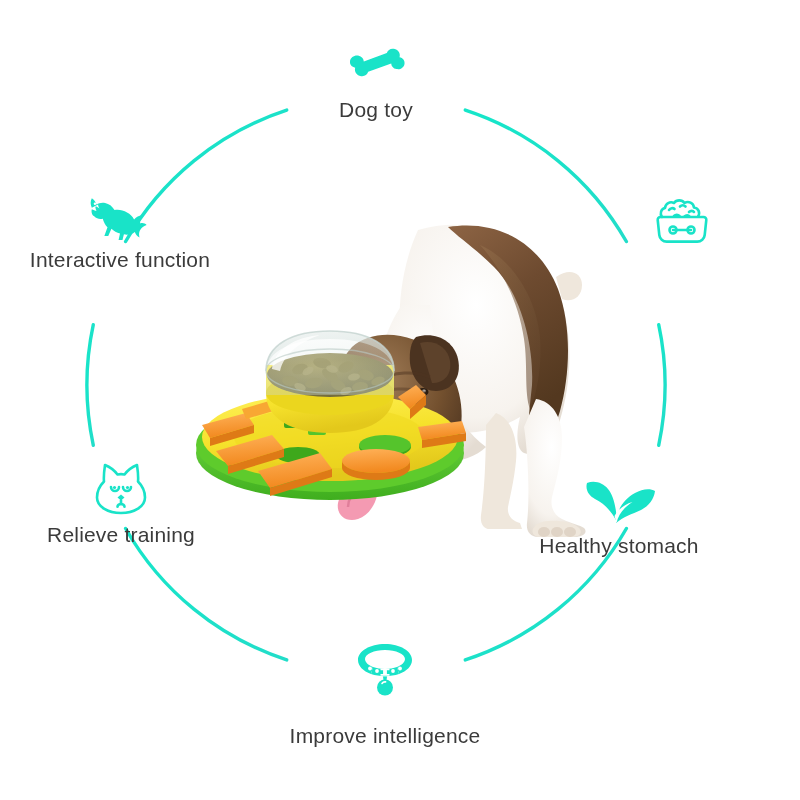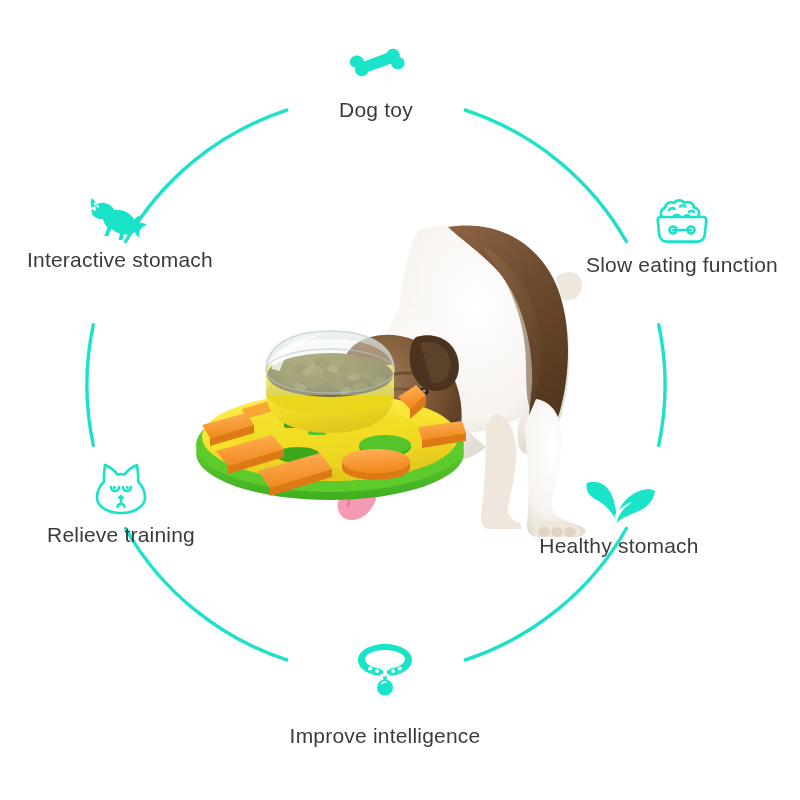--- a/index.html
+++ b/index.html
@@ -307,21 +307,20 @@
     <div class="icon-wrap">
       <svg width="58" height="52" viewBox="0 0 58 52" fill="none" stroke="#19E3C8" stroke-width="2.6" stroke-linecap="round" stroke-linejoin="round">
         <path d="M9 24c-2.5-3.5-1-8 3-9 .5-4.5 5-7 9-5 2.5-3.5 8-3.5 10.5 0 4-2.5 9 0 9.5 4.5 4.5.5 6.5 5.5 4 9"></path>
         <path d="M16 17c1.5-2 4-2.5 5.5-1M27 13.5c1.5-1.5 4-1.5 5.5 0M36 19c1.5-1.5 4-1.5 5 0M21 23c1.5-1.5 4-1.5 5.5 0M31.5 23.5c1.5-1.5 4-1.5 5 0"></path>
         <path d="M7.5 24h43c1.7 0 3 1.4 2.8 3l-1.6 15c-.4 3.8-3.6 6.6-7.4 6.6H13.7c-3.8 0-7-2.8-7.4-6.6L4.7 27c-.2-1.6 1.1-3 2.8-3z"></path>
         <path d="M20 37h18"></path>
         <path d="M20 33.5c-1.9 0-3.5 1.6-3.5 3.5s1.6 3.5 3.5 3.5 3.5-1.6 3.5-3.5-1.6-3.5-3.5-3.5z"></path>
         <path d="M38 33.5c-1.9 0-3.5 1.6-3.5 3.5s1.6 3.5 3.5 3.5 3.5-1.6 3.5-3.5-1.6-3.5-3.5-3.5z"></path>
       </svg>
     </div>
-    <div class="label">Slow eating function</div>
   </div>
 
   <div class="feature f-healthy">
     <div class="icon-wrap">
       <svg width="72" height="50" viewBox="0 0 72 50" fill="#19E3C8">
         <path d="M34 46c-5-10-12-18-22-23C6 20 2 14 4 7c8-3 16 0 21 6 5 6 8 16 9 33z"></path>
         <path d="M33 47c1-14 8-24 19-30 7-4 15-5 20-2-1 8-6 15-14 19-9 4-18 7-25 13z"></path>
         <path d="M33.5 47c2-9 8-16 16-21-8 2-15 8-18 14z" fill="#ffffff"></path>
       </svg>
     </div>
@@ -367,16 +366,16 @@
   <div class="feature f-training">
     <div class="icon-wrap">
       <svg width="92" height="52" viewBox="0 0 92 52" fill="#19E3C8">
         <path d="M10 18c-2-4-2-8 0-12 3 2 5 5 6 8 3-2 7-3 11-2 5 1 9 4 12 9 5-1 11 0 16 3
                  4 2 7 5 9 9 3-3 6-5 10-5-2 3-3 7-2 10 3-1 6 0 8 2-3 1-6 3-8 6-2 3-2 7-1 10
                  -3-1-5-4-6-7-4 3-9 4-14 3l-2 8h-5l2-9c-4-1-8-3-11-6l-4 9h-5l4-11c-3-3-5-7-6-11
                  -4 1-8 0-11-3-3-2-4-6-3-9 2 1 4 2 6 2-1-2-2-4-1-6 2 1 4 2 5 3-1-1-2-3-2-5z"></path>
         <circle cx="14" cy="13" r="1.6" fill="#ffffff"></circle>
       </svg>
     </div>
-    <div class="label">Interactive stomach</div>
+    <div class="label">Interactive function</div>
   </div>
 
 </div>
 
 </body></html>

